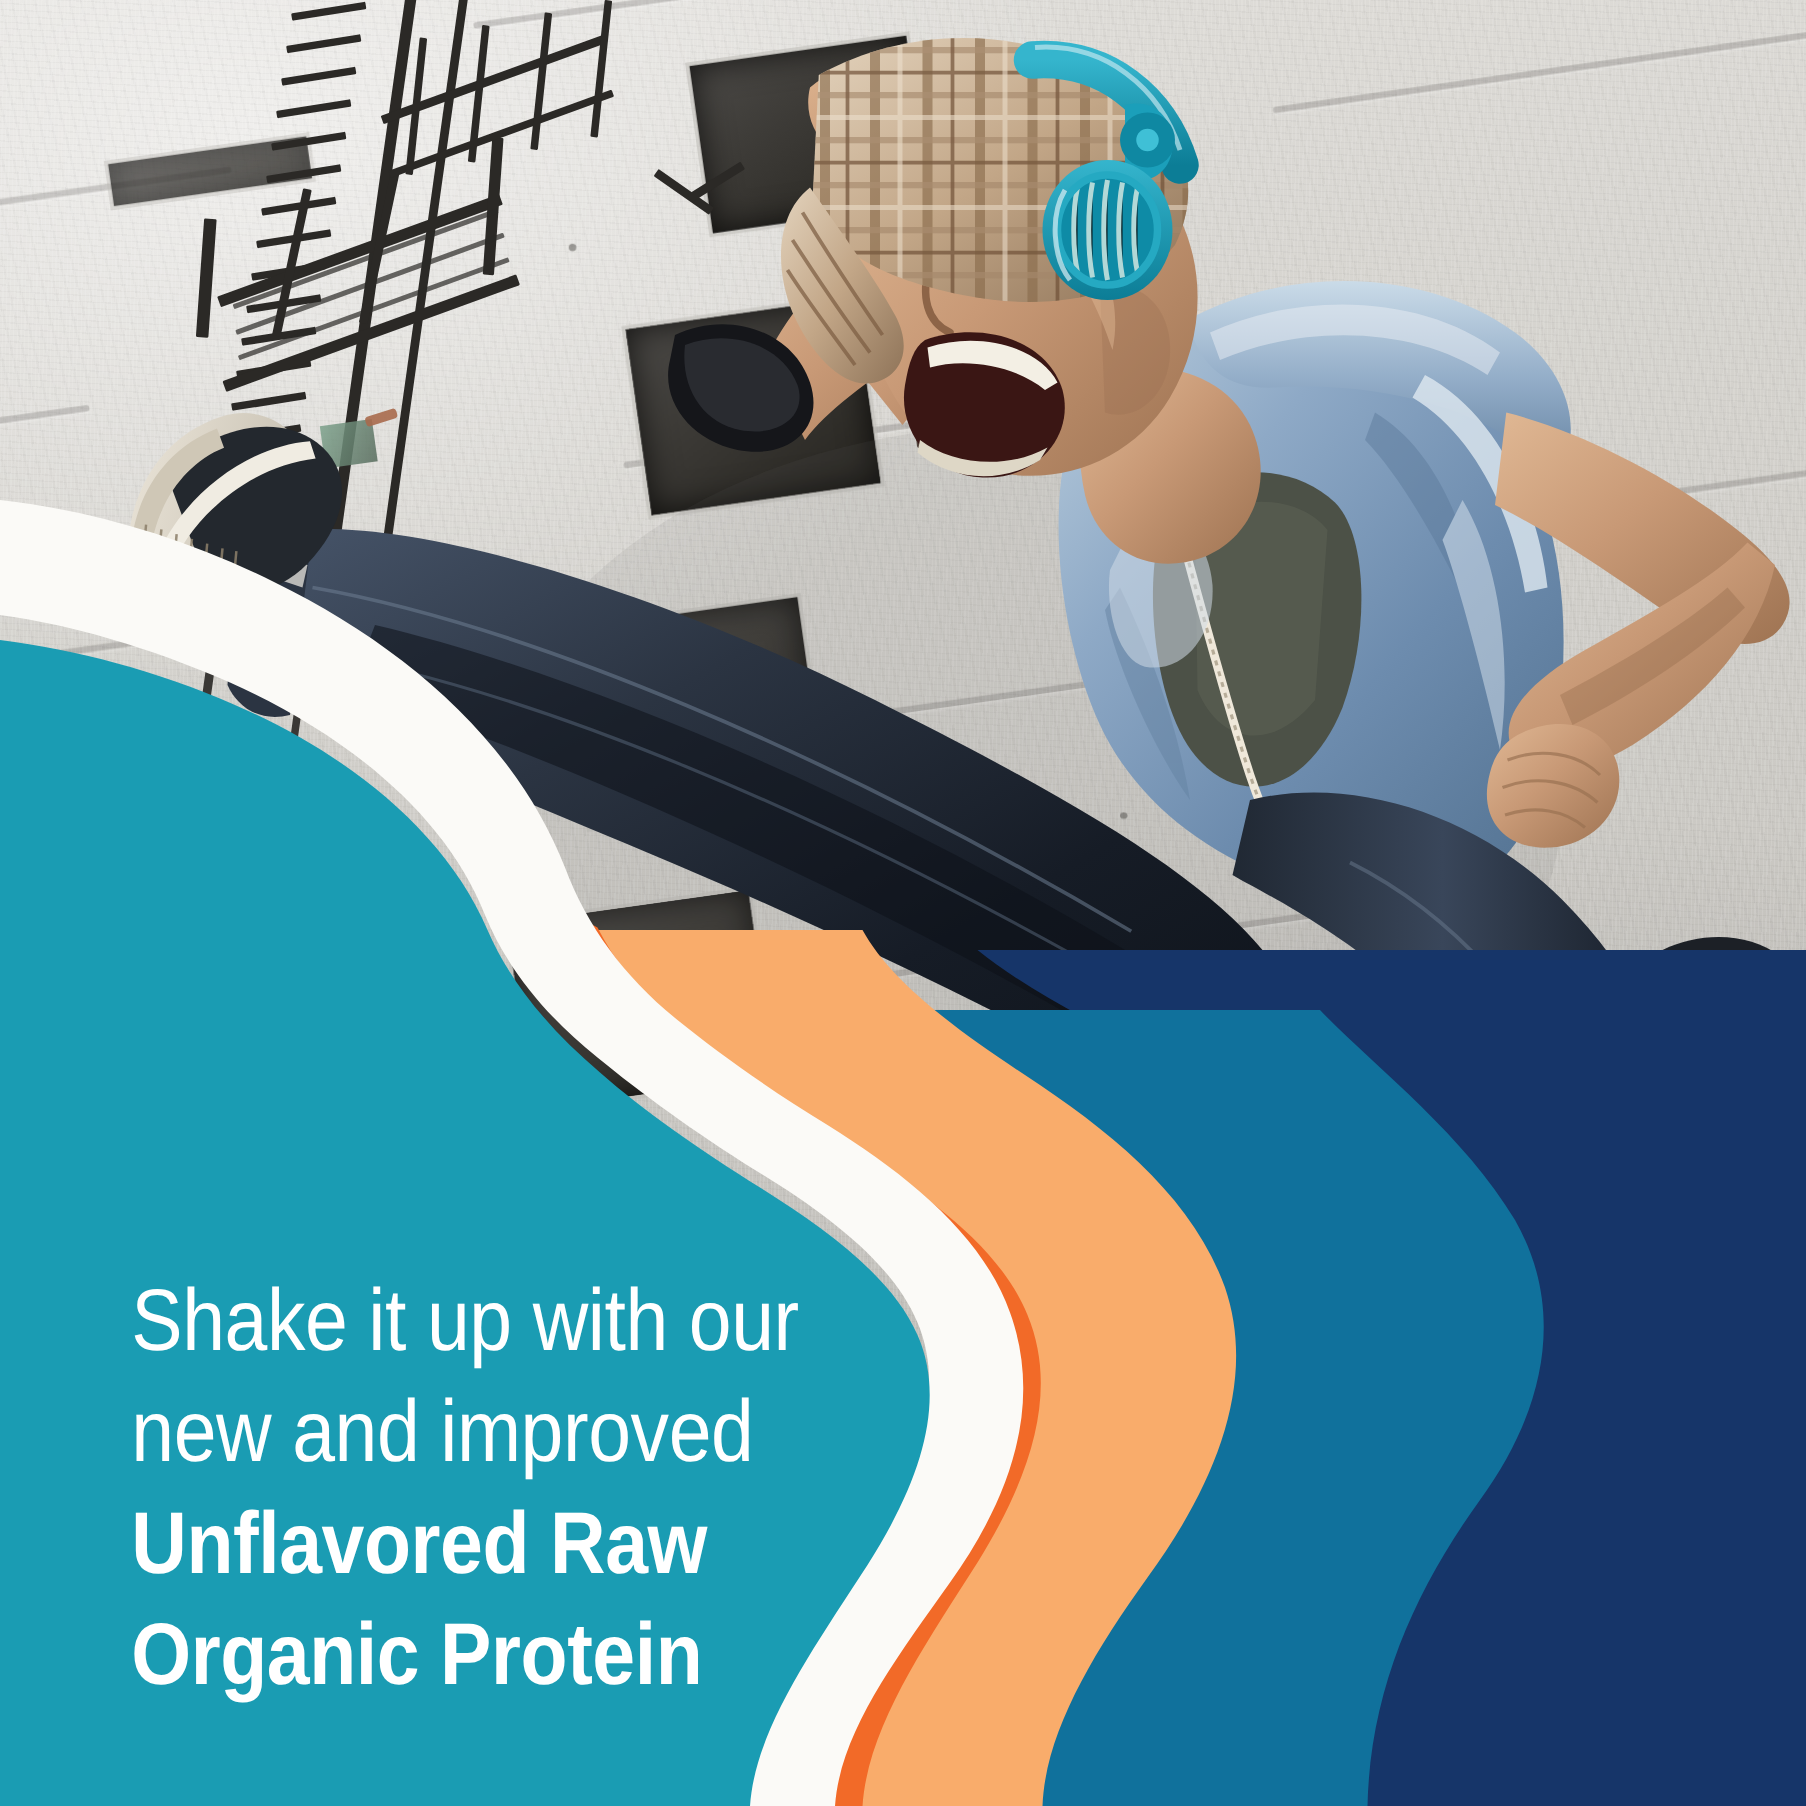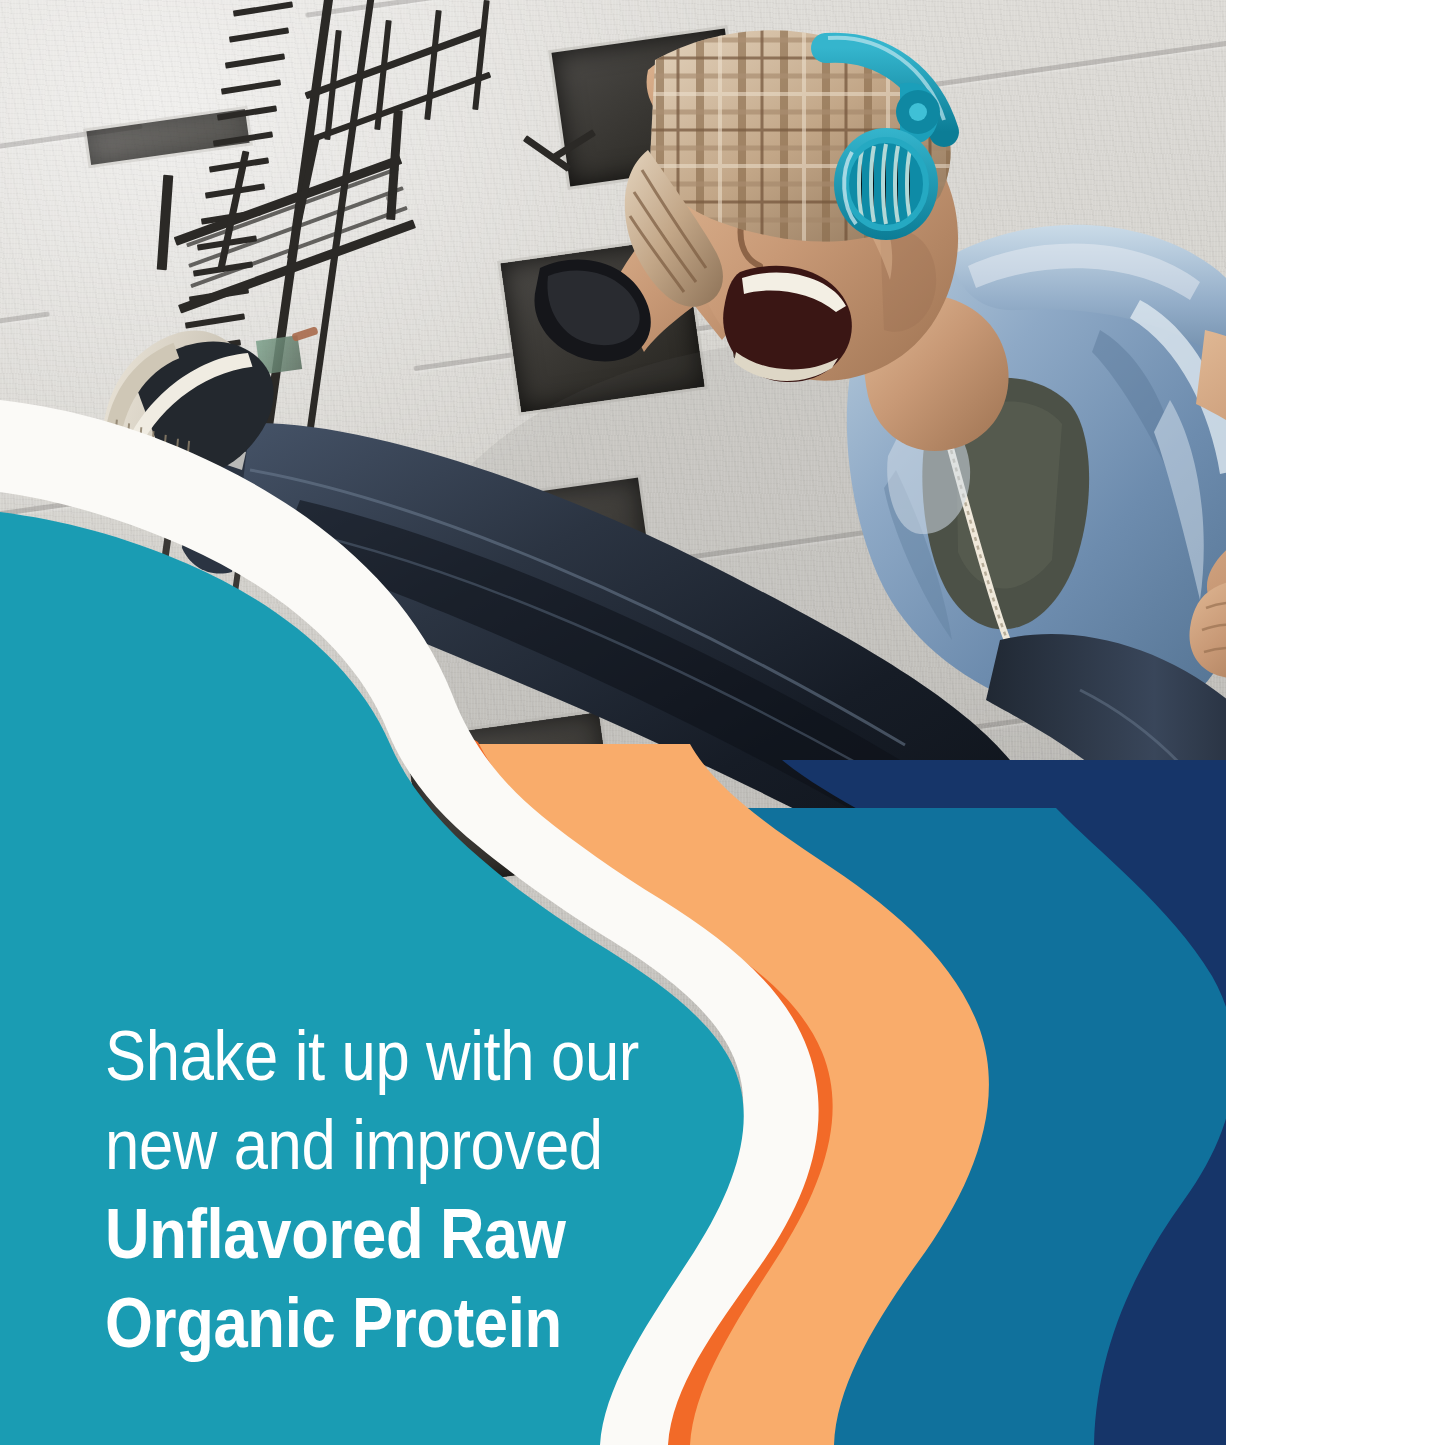--- a/index.html
+++ b/index.html
@@ -1,21 +1,21 @@
 <!DOCTYPE html>
 <html><head>
 <meta charset="utf-8">
 <title>Shake it up with our new and improved Unflavored Raw Organic Protein</title>
 <style>
   html,body{margin:0;padding:0;background:#fff;}
   body{font-family:"Liberation Sans", sans-serif;}
 
   #stage{
     position:relative;
-    width:1226px;height:1445px;
+    width:1445px;height:1445px;
     overflow:hidden;
     background:#8b5cf6;
   }
 
   
   .photo{position:absolute;inset:0;overflow:hidden;}
 
   .wall{
     position:absolute;inset:-5%;
     background:

